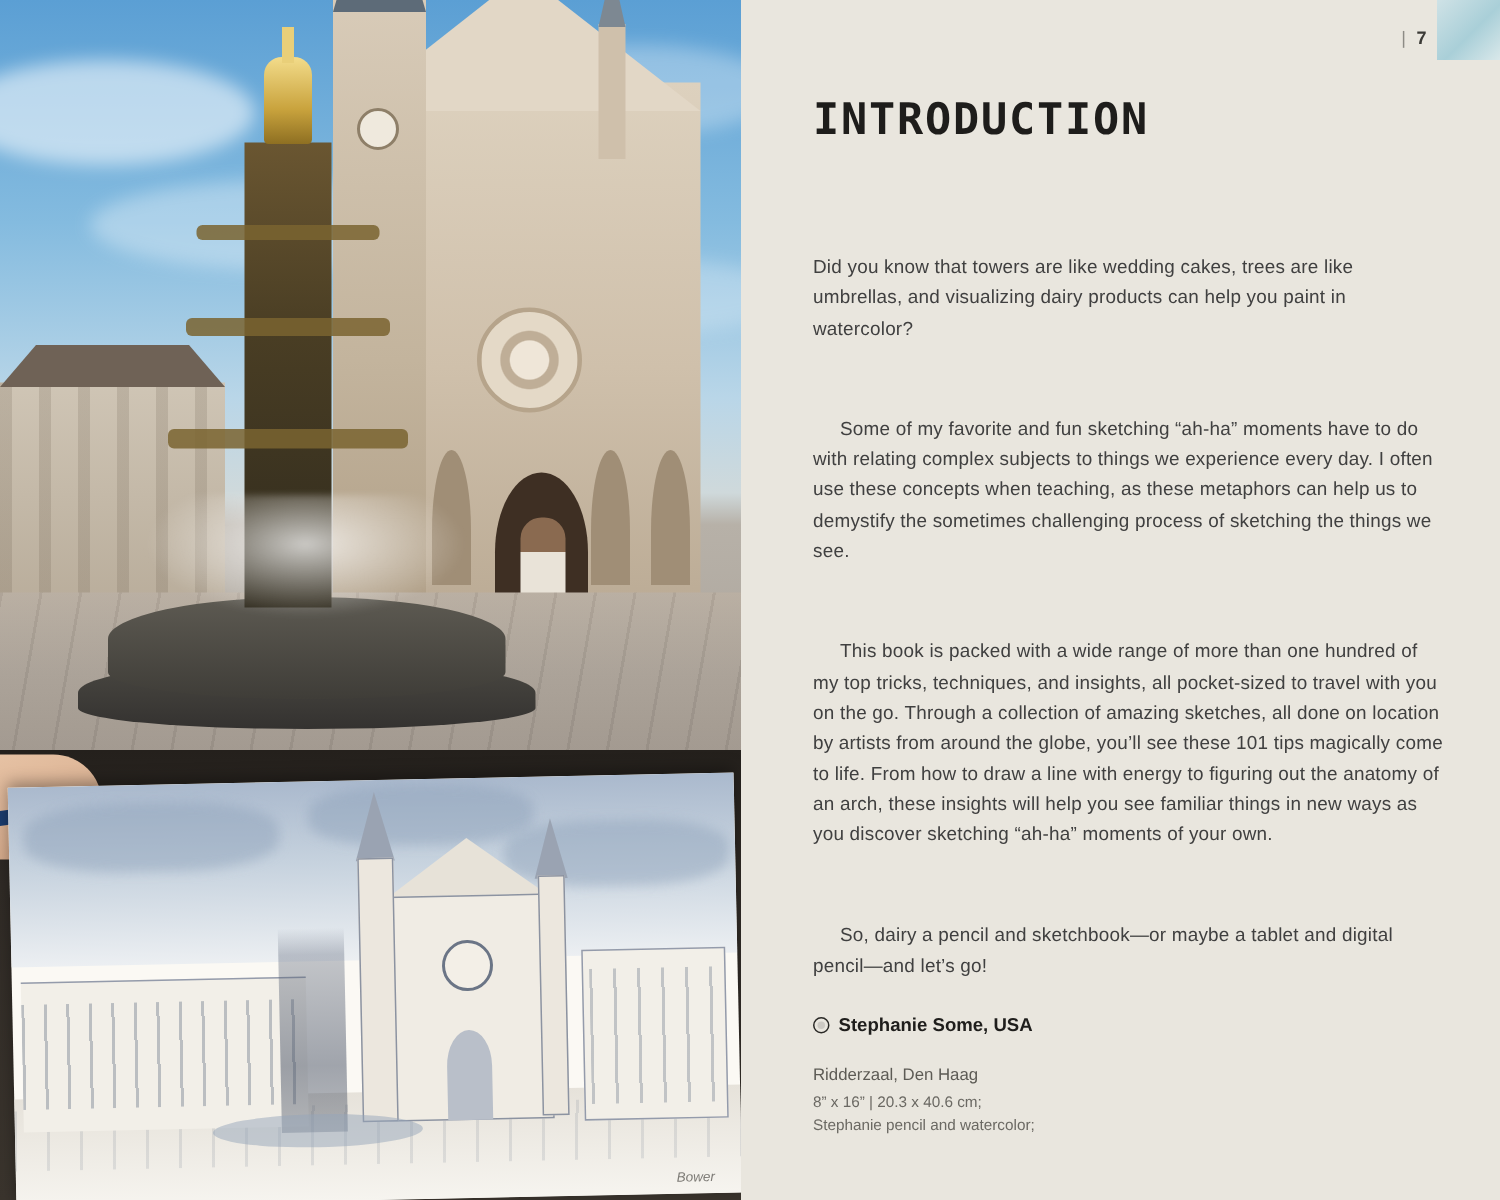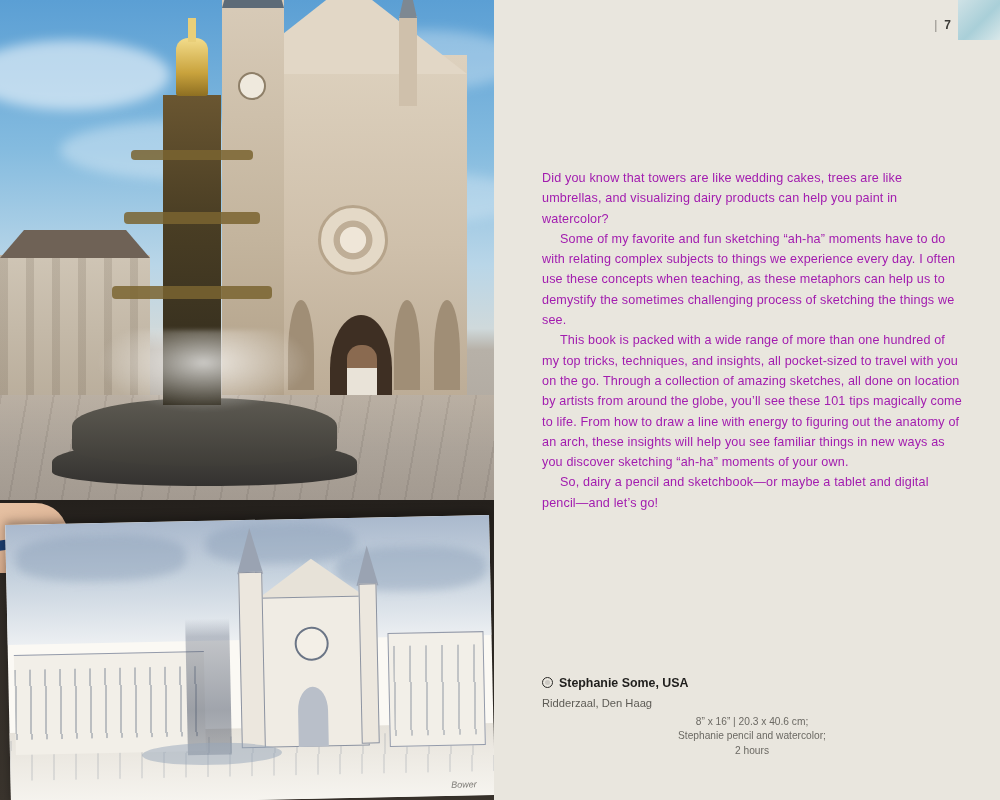--- a/index.html
+++ b/index.html
@@ -418,28 +418,29 @@
     font-size: 29px;
     letter-spacing: 1.2px;
     color: #1e1d1b;
   }
   .body-copy {
     position: absolute;
     left: 48px; top: 168px;
     width: 420px;
     font-size: 12.6px;
     line-height: 20.3px;
-    color: #a21caf;
+    color: #404040;
     letter-spacing: 0.15px;
   }
   .body-copy p {
     margin: 0;
   }
   .body-copy p + p {
     text-indent: 18px;
+    margin-top: 47px;
   }
   .caption {
     position: absolute;
     left: 48px;
     bottom: 42px;
     width: 420px;
   }
   .caption-artist {
     font-size: 12.4px;
     font-weight: bold;
@@ -459,30 +460,29 @@
   .cam-icon:after {
     content: "";
     position: absolute;
     left: 2px; top: 2px;
     width: 5px; height: 5px;
     border-radius: 50%;
     background: #2a2926;
     opacity: .15;
   }
   .caption-work {
-    margin-top: 7px;
+    margin-top: 21px;
     font-size: 11.2px;
     color: #5d5b55;
   }
   .caption-meta {
     margin-top: 6px;
     font-size: 10.2px;
     color: #6b6963;
     line-height: 14.5px;
-    text-align: center;
   }
   .caption-meta div { white-space: pre; }
 </style>
 </head>
 <body>
 
 <div class="spread">
 
   <div class="left-page">
 
@@ -556,35 +556,35 @@
   </div>
 
   <div class="right-page">
 
     <div class="corner-mark"></div>
 
     <div class="folio">
       <span class="bar">|</span><span class="num">7</span>
     </div>
 
+    <div class="page-title">INTRODUCTION</div>
 
     <div class="body-copy">
       <p>Did you know that towers are like wedding cakes, trees are like umbrellas, and visualizing dairy products can help you paint in watercolor?</p>
       <p>Some of my favorite and fun sketching “ah-ha” moments have to do with relating complex subjects to things we experience every day. I often use these concepts when teaching, as these metaphors can help us to demystify the sometimes challenging process of sketching the things we see.</p>
       <p>This book is packed with a wide range of more than one hundred of my top tricks, techniques, and insights, all pocket-sized to travel with you on the go. Through a collection of amazing sketches, all done on location by artists from around the globe, you’ll see these 101 tips magically come to life. From how to draw a line with energy to figuring out the anatomy of an arch, these insights will help you see familiar things in new ways as you discover sketching “ah-ha” moments of your own.</p>
       <p>So, dairy a pencil and sketchbook—or maybe a tablet and digital pencil—and let’s go!</p>
     </div>
 
     <div class="caption">
       <div class="caption-artist">
         <span class="cam-icon"></span>
         <span>Stephanie Some, USA</span>
       </div>
       <div class="caption-work">Ridderzaal, Den Haag</div>
       <div class="caption-meta">
         <div>8” x 16” | 20.3 x 40.6 cm;</div>
         <div>Stephanie pencil and watercolor;</div>
-        <div>2 hours</div>
       </div>
     </div>
 
   </div>
 </div>
 
 </body></html>

